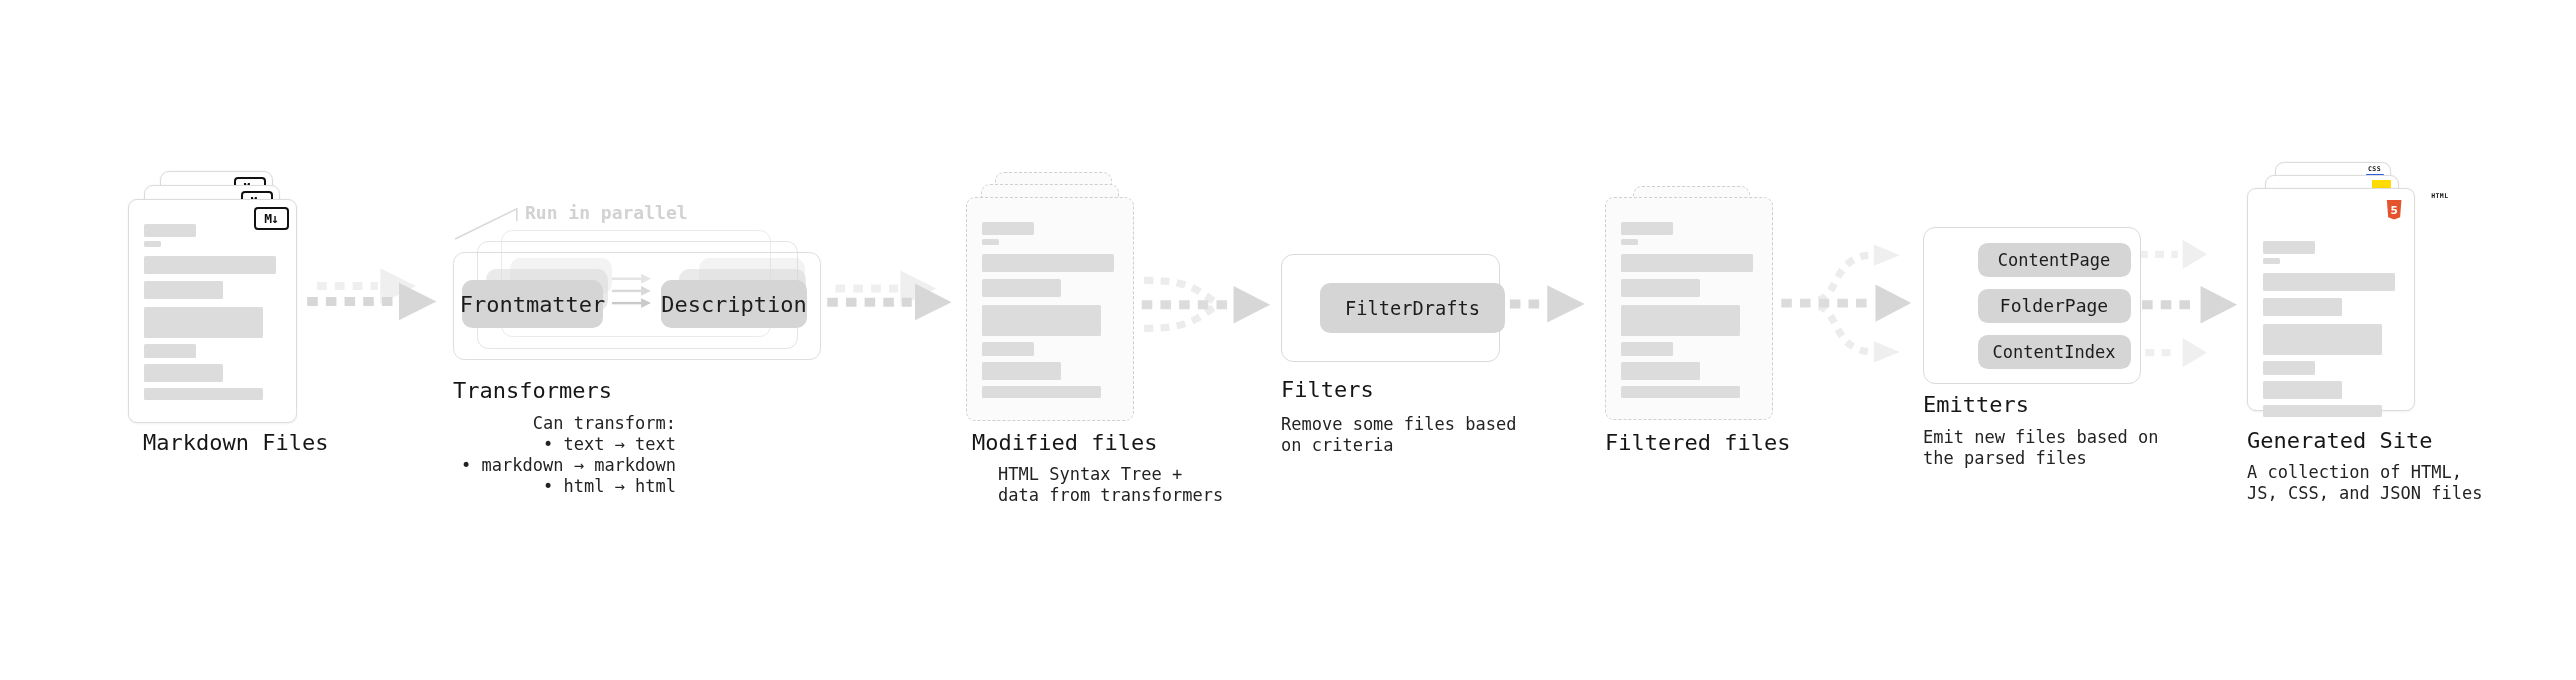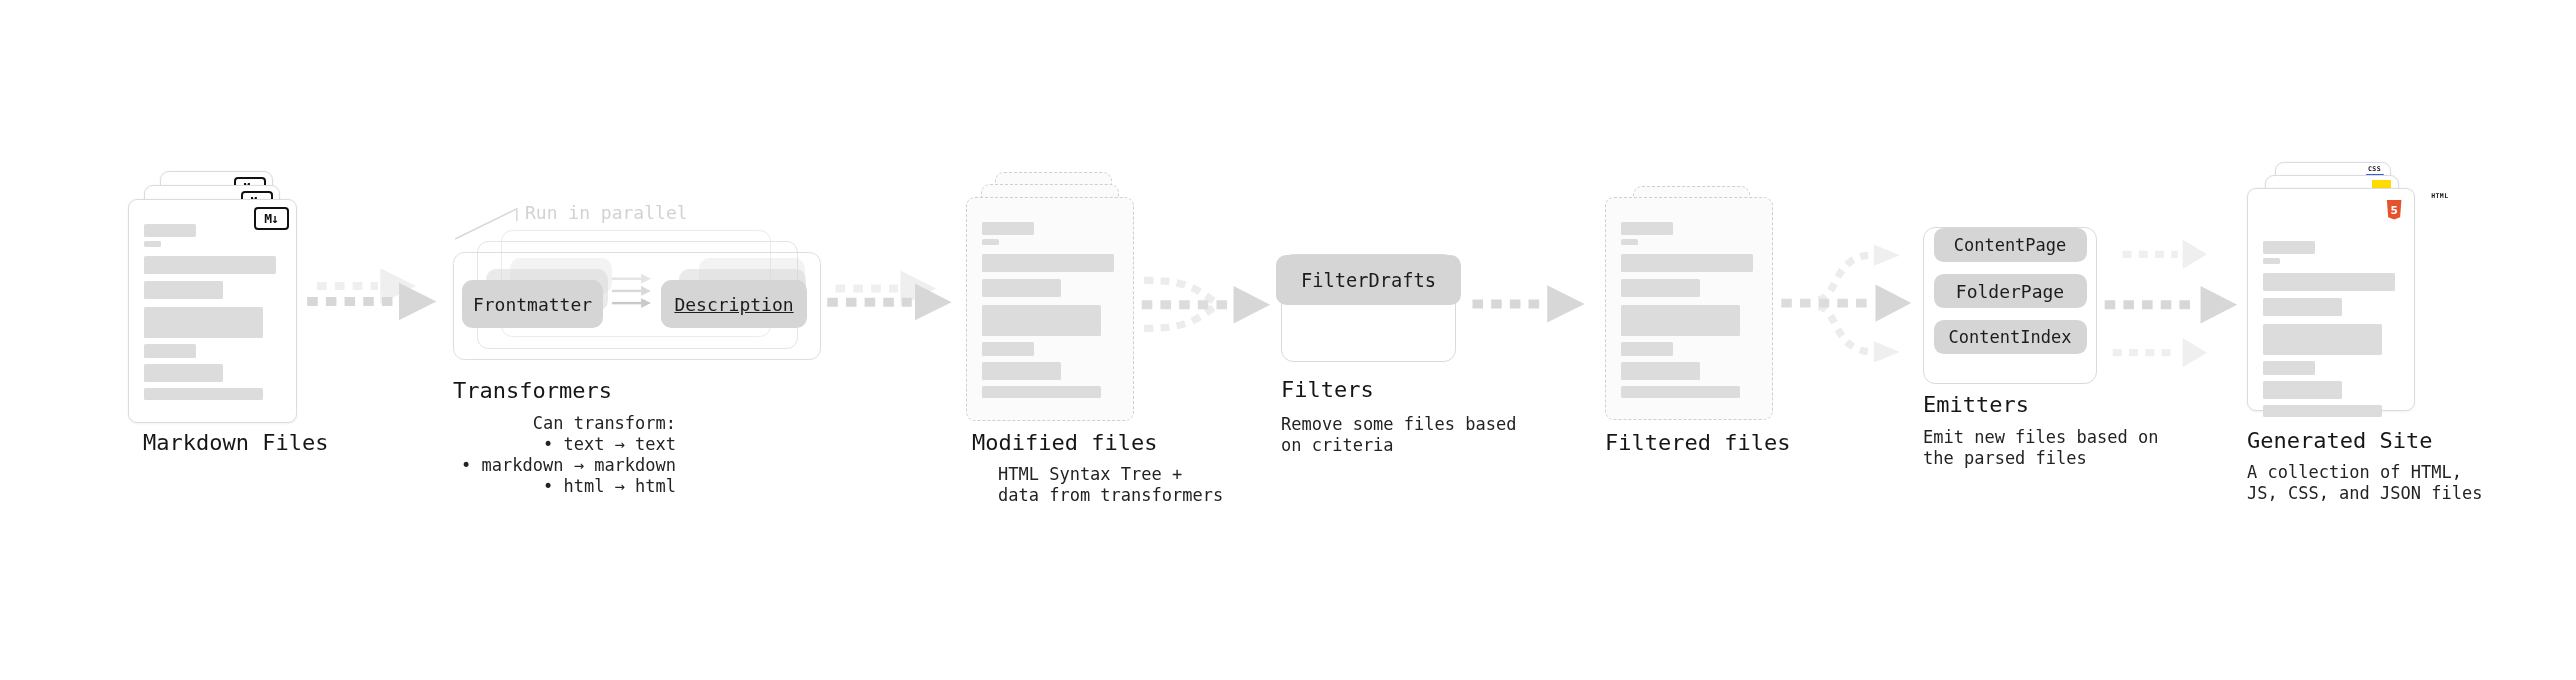--- a/index.html
+++ b/index.html
@@ -35,27 +35,27 @@
   .css-bar{height:2.4px;background:#2d63ea;margin-top:0.8px;border-radius:0.8px;}
   .js-badge{position:absolute;top:4.1px;right:7.3px;width:18.7px;height:9px;background:#ffdc00;}
   .html5-badge{position:absolute;top:4.1px;right:9.8px;width:21px;text-align:center;}
   .html-word{font-size:6.5px;line-height:7.3px;font-weight:bold;color:#111;letter-spacing:0.4px;margin-left:48px;}
 
   
   .tbox{position:absolute;border-radius:11.4px;background:transparent;}
 
   
   .pill{position:absolute;background:#d5d5d5;border-radius:10.6px;display:flex;align-items:center;
-        justify-content:center;font-size:18px;color:#1c1c1c;white-space:nowrap;}
+        justify-content:center;font-size:22px;color:#1c1c1c;white-space:nowrap;}
   .pill.ghost{opacity:.5;}
   .pill.ghost2{opacity:.28;}
 
   
   .panel{position:absolute;border:1.6px solid #d9d9d9;border-radius:12.2px;background:#fff;}
-  .panel.flexcol{display:flex;flex-direction:column;align-items:center;gap:12px;}
+  .panel.flexcol{display:flex;flex-direction:column;align-items:center;justify-content:center;gap:12px;padding-left:44px;}
   .panel .pill{position:static;}
 
   .stage-label{position:absolute;font-size:22px;color:#161616;white-space:nowrap;}
   .stage-desc{position:absolute;font-size:17px;line-height:21px;color:#232323;white-space:nowrap;}
   .bullet{padding-left:8.1px;}
   .annotation{position:absolute;font-size:18px;color:#d2d2d2;white-space:nowrap;}
 </style>
 </head>
 <body>
 
@@ -135,30 +135,30 @@
           <i class="sk sk4"></i>
         <i class="sk sk5"></i>
           <i class="sk sk6"></i>
           <i class="sk sk7"></i>
           <i class="sk sk8"></i>
       </div>
     </div>
   </div>
   <div class="stage-label" style="left:128px;top:430px;margin-left:15px;">Markdown Files</div>
 
-  <div class="annotation" style="left:525px;top:202px;">Run in parallel</div>
+  <div class="annotation" style="left:525px;top:202px;font-weight:bold;">Run in parallel</div>
   <div class="tbox" style="left:501px;top:230px;width:268px;height:105px;border:1.6px solid #ebebeb;"></div>
   <div class="tbox" style="left:477px;top:241px;width:319px;height:106px;border:1.6px solid #e4e4e4;"></div>
   <div class="tbox" style="left:453px;top:252px;width:366px;height:106px;border:1.6px solid #dedede;"></div>
   <div class="pill ghost2" style="left:510px;top:258px;width:102px;height:36px;"></div>
   <div class="pill ghost2" style="left:699px;top:258px;width:106px;height:36px;"></div>
   <div class="pill ghost" style="left:486px;top:269px;width:122px;height:42px;"></div>
   <div class="pill ghost" style="left:679px;top:269px;width:127px;height:42px;"></div>
   <div class="pill" style="left:462px;top:280px;width:141px;height:48px;">Frontmatter</div>
-  <div class="pill" style="left:661px;top:280px;width:146px;height:48px;text-decoration:underline;">Description</div>
+  <div class="pill" style="left:661px;top:280px;width:146px;height:48px;">Description</div>
   <div class="stage-label" style="left:453px;top:378px;">Transformers</div>
   <div class="stage-desc" style="left:453px;top:413px;text-align:right;">
     <div>Can transform:</div>
     <div class="bullet">• text → text</div>
     <div class="bullet">• markdown → markdown</div>
     <div class="bullet">• html → html</div>
   </div>
 
   <div>
     <div class="filecard dashed" style="left:995px;top:172px;width:115px;height:222px;"></div>

